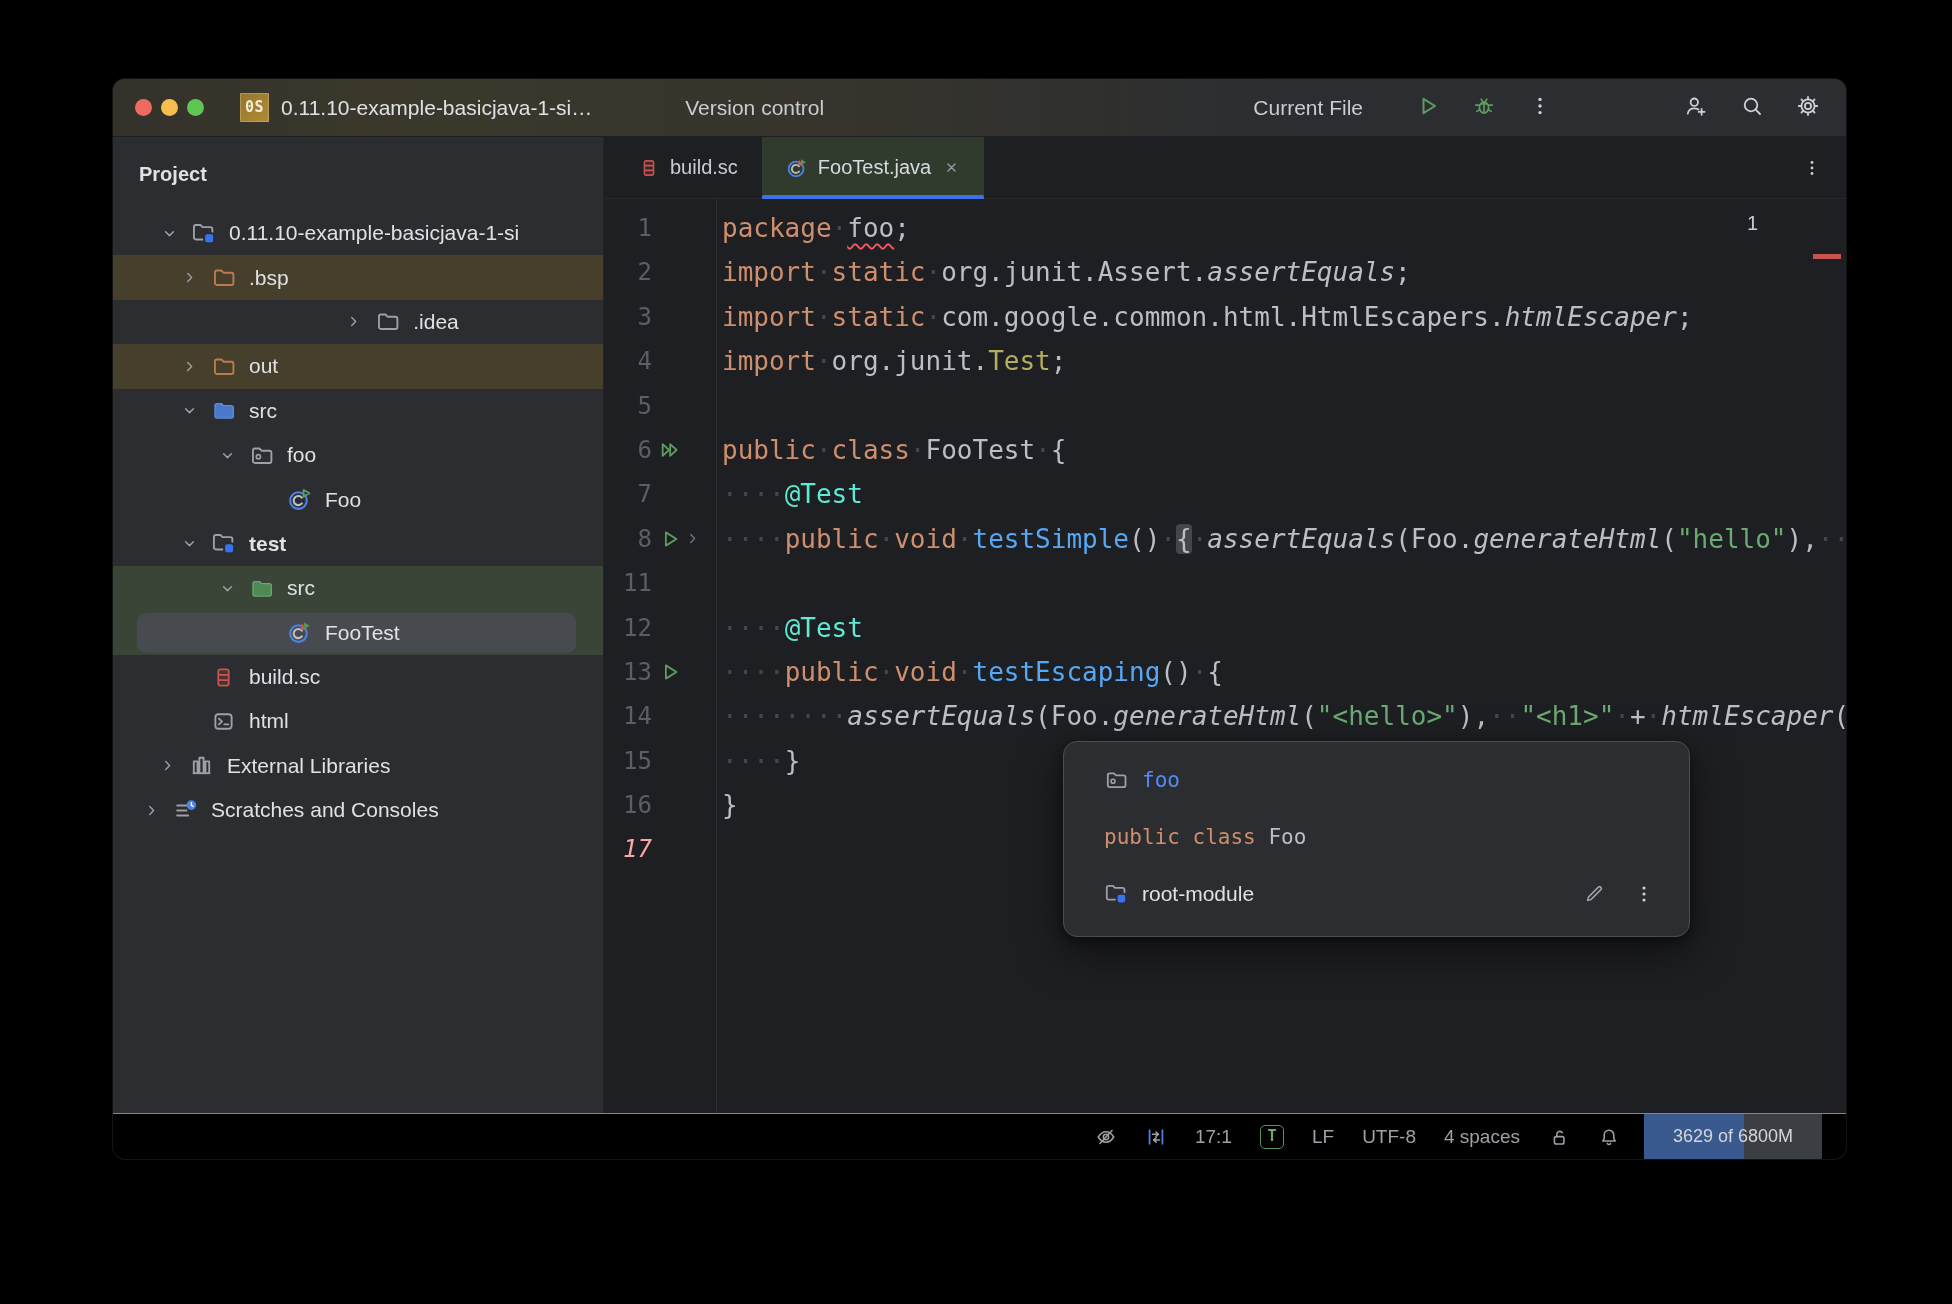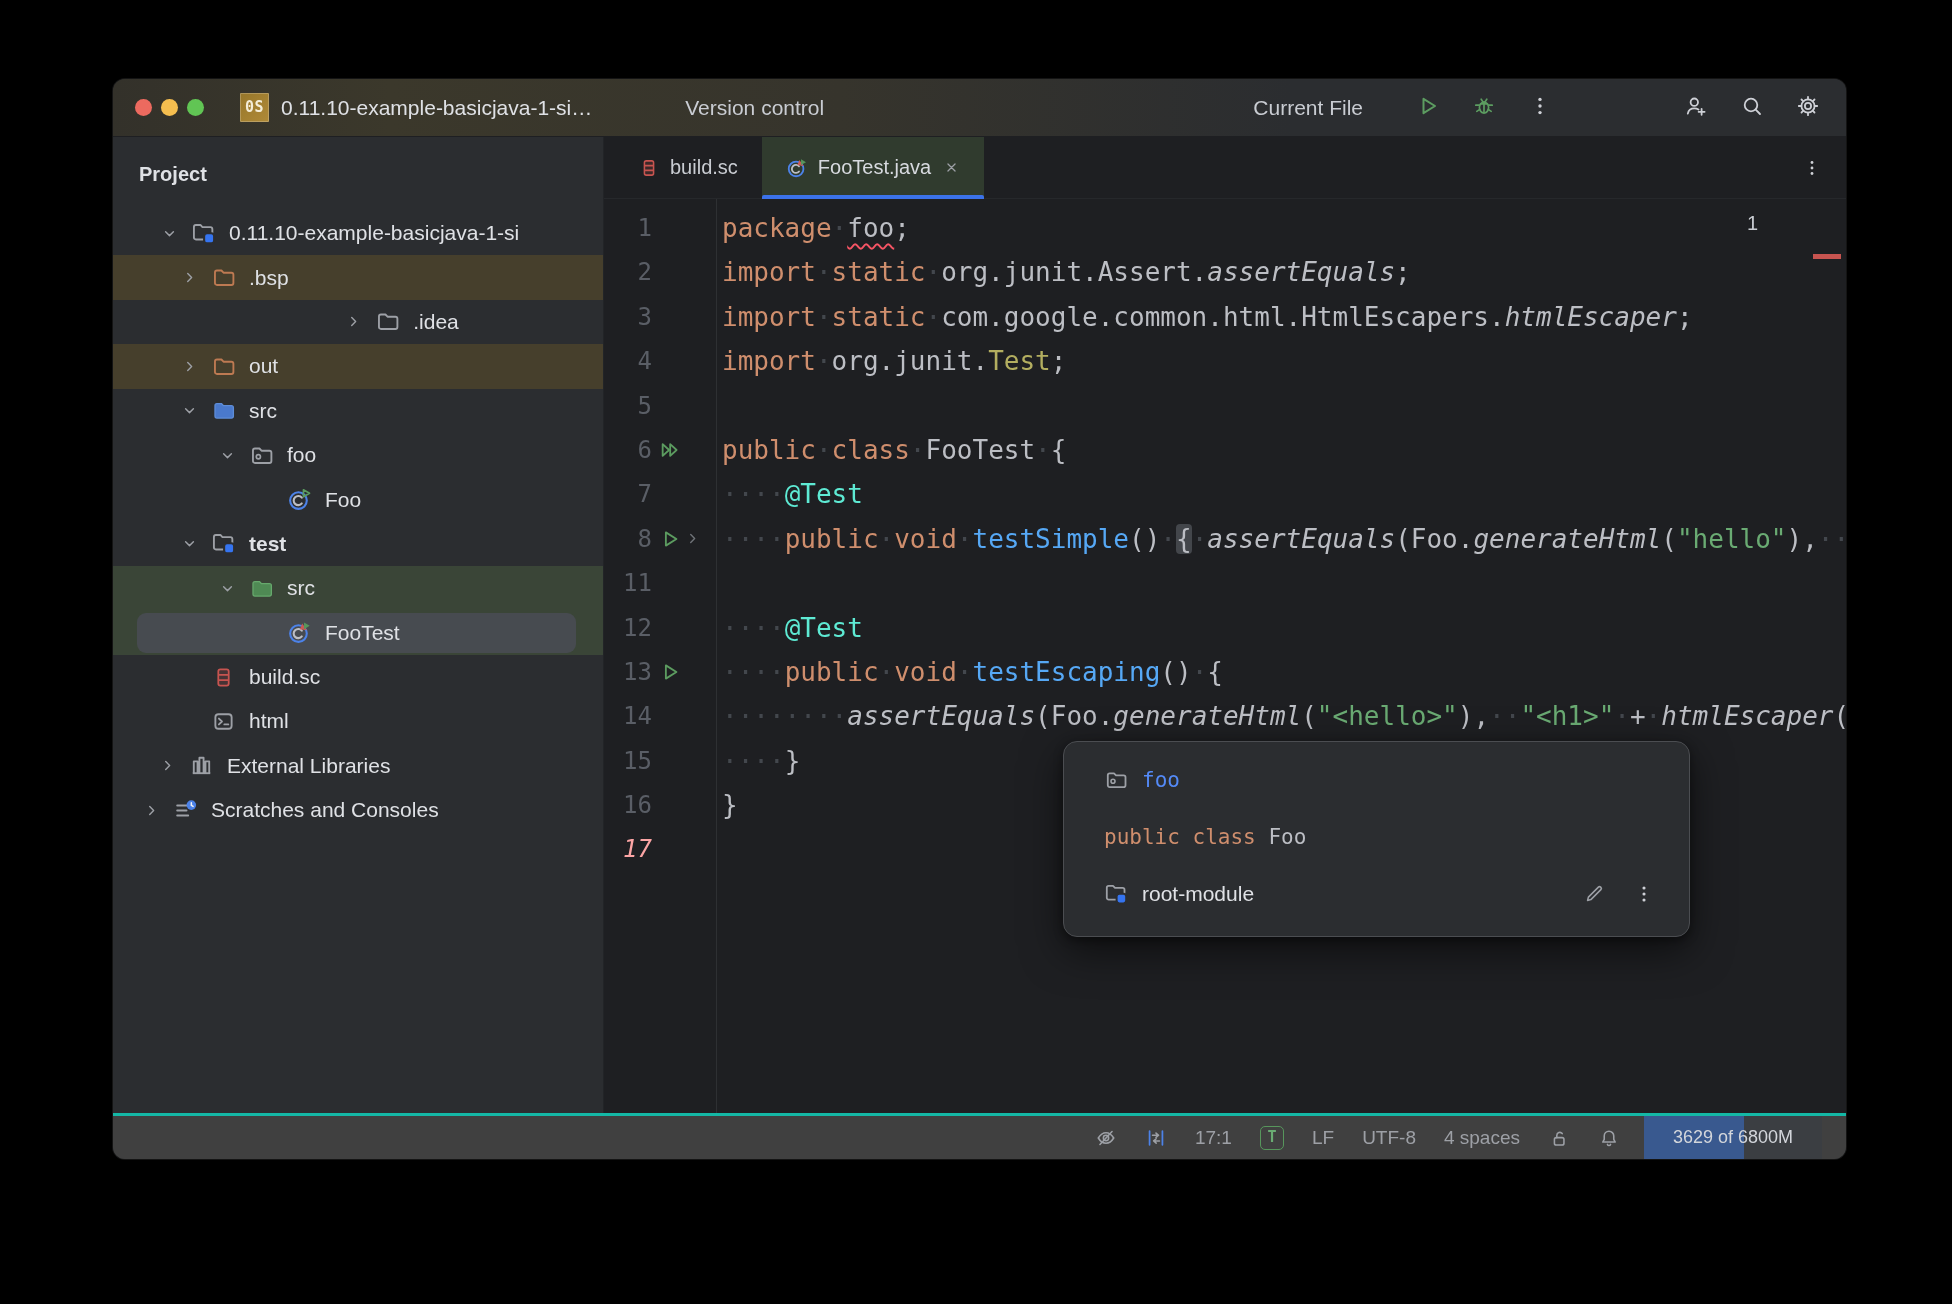--- a/index.html
+++ b/index.html
@@ -88,21 +88,21 @@
   .popup { position:absolute; left:950px; top:662px; width:627px; height:196px; background:#2B2D30;
     border:1px solid #4B4D51; border-radius:14px; z-index:5; padding-top:9px;
     box-shadow:0 14px 40px rgba(0,0,0,.55), 0 3px 10px rgba(0,0,0,.4); }
   .prow { height:57px; display:flex; align-items:center; padding:0 34px 0 40px; gap:14px; }
   .prow .mono { font:21px "DejaVu Sans Mono","Liberation Mono",monospace; }
   .pk { color:#548AF7; }
   .prow .sans { color:#DFE1E5; font-size:21px; }
   .pactions { margin-left:auto; display:flex; align-items:center; gap:28px; }
 
   
-  .statusbar { height:46px; flex:none; background:#404040; border-top:3px solid #14b8a6;
+  .statusbar { height:46px; flex:none; background:#000000; border-top:1px solid #14b8a6;
     display:flex; align-items:center; justify-content:flex-end; }
   .sb-it { display:flex; align-items:center; padding:0 14px; color:#9DA0A6; font-size:19px; }
   .tbadge { width:24px; height:24px; border:1.5px solid #57965C; border-radius:5px; color:#6AAB73;
     font:bold 15px/21px "DejaVu Sans Mono",monospace; text-align:center; }
   .mem { position:relative; align-self:stretch; width:178px; margin-left:10px; margin-right:24px;
     background:#3B3E42; overflow:hidden; }
   .mem .fill { position:absolute; left:0; top:0; bottom:0; width:100px; background:#39598F; }
   .mem .t { position:relative; display:flex; align-items:center; justify-content:center; height:100%;
     color:#D3D6DB; font-size:18px; }
 </style>

